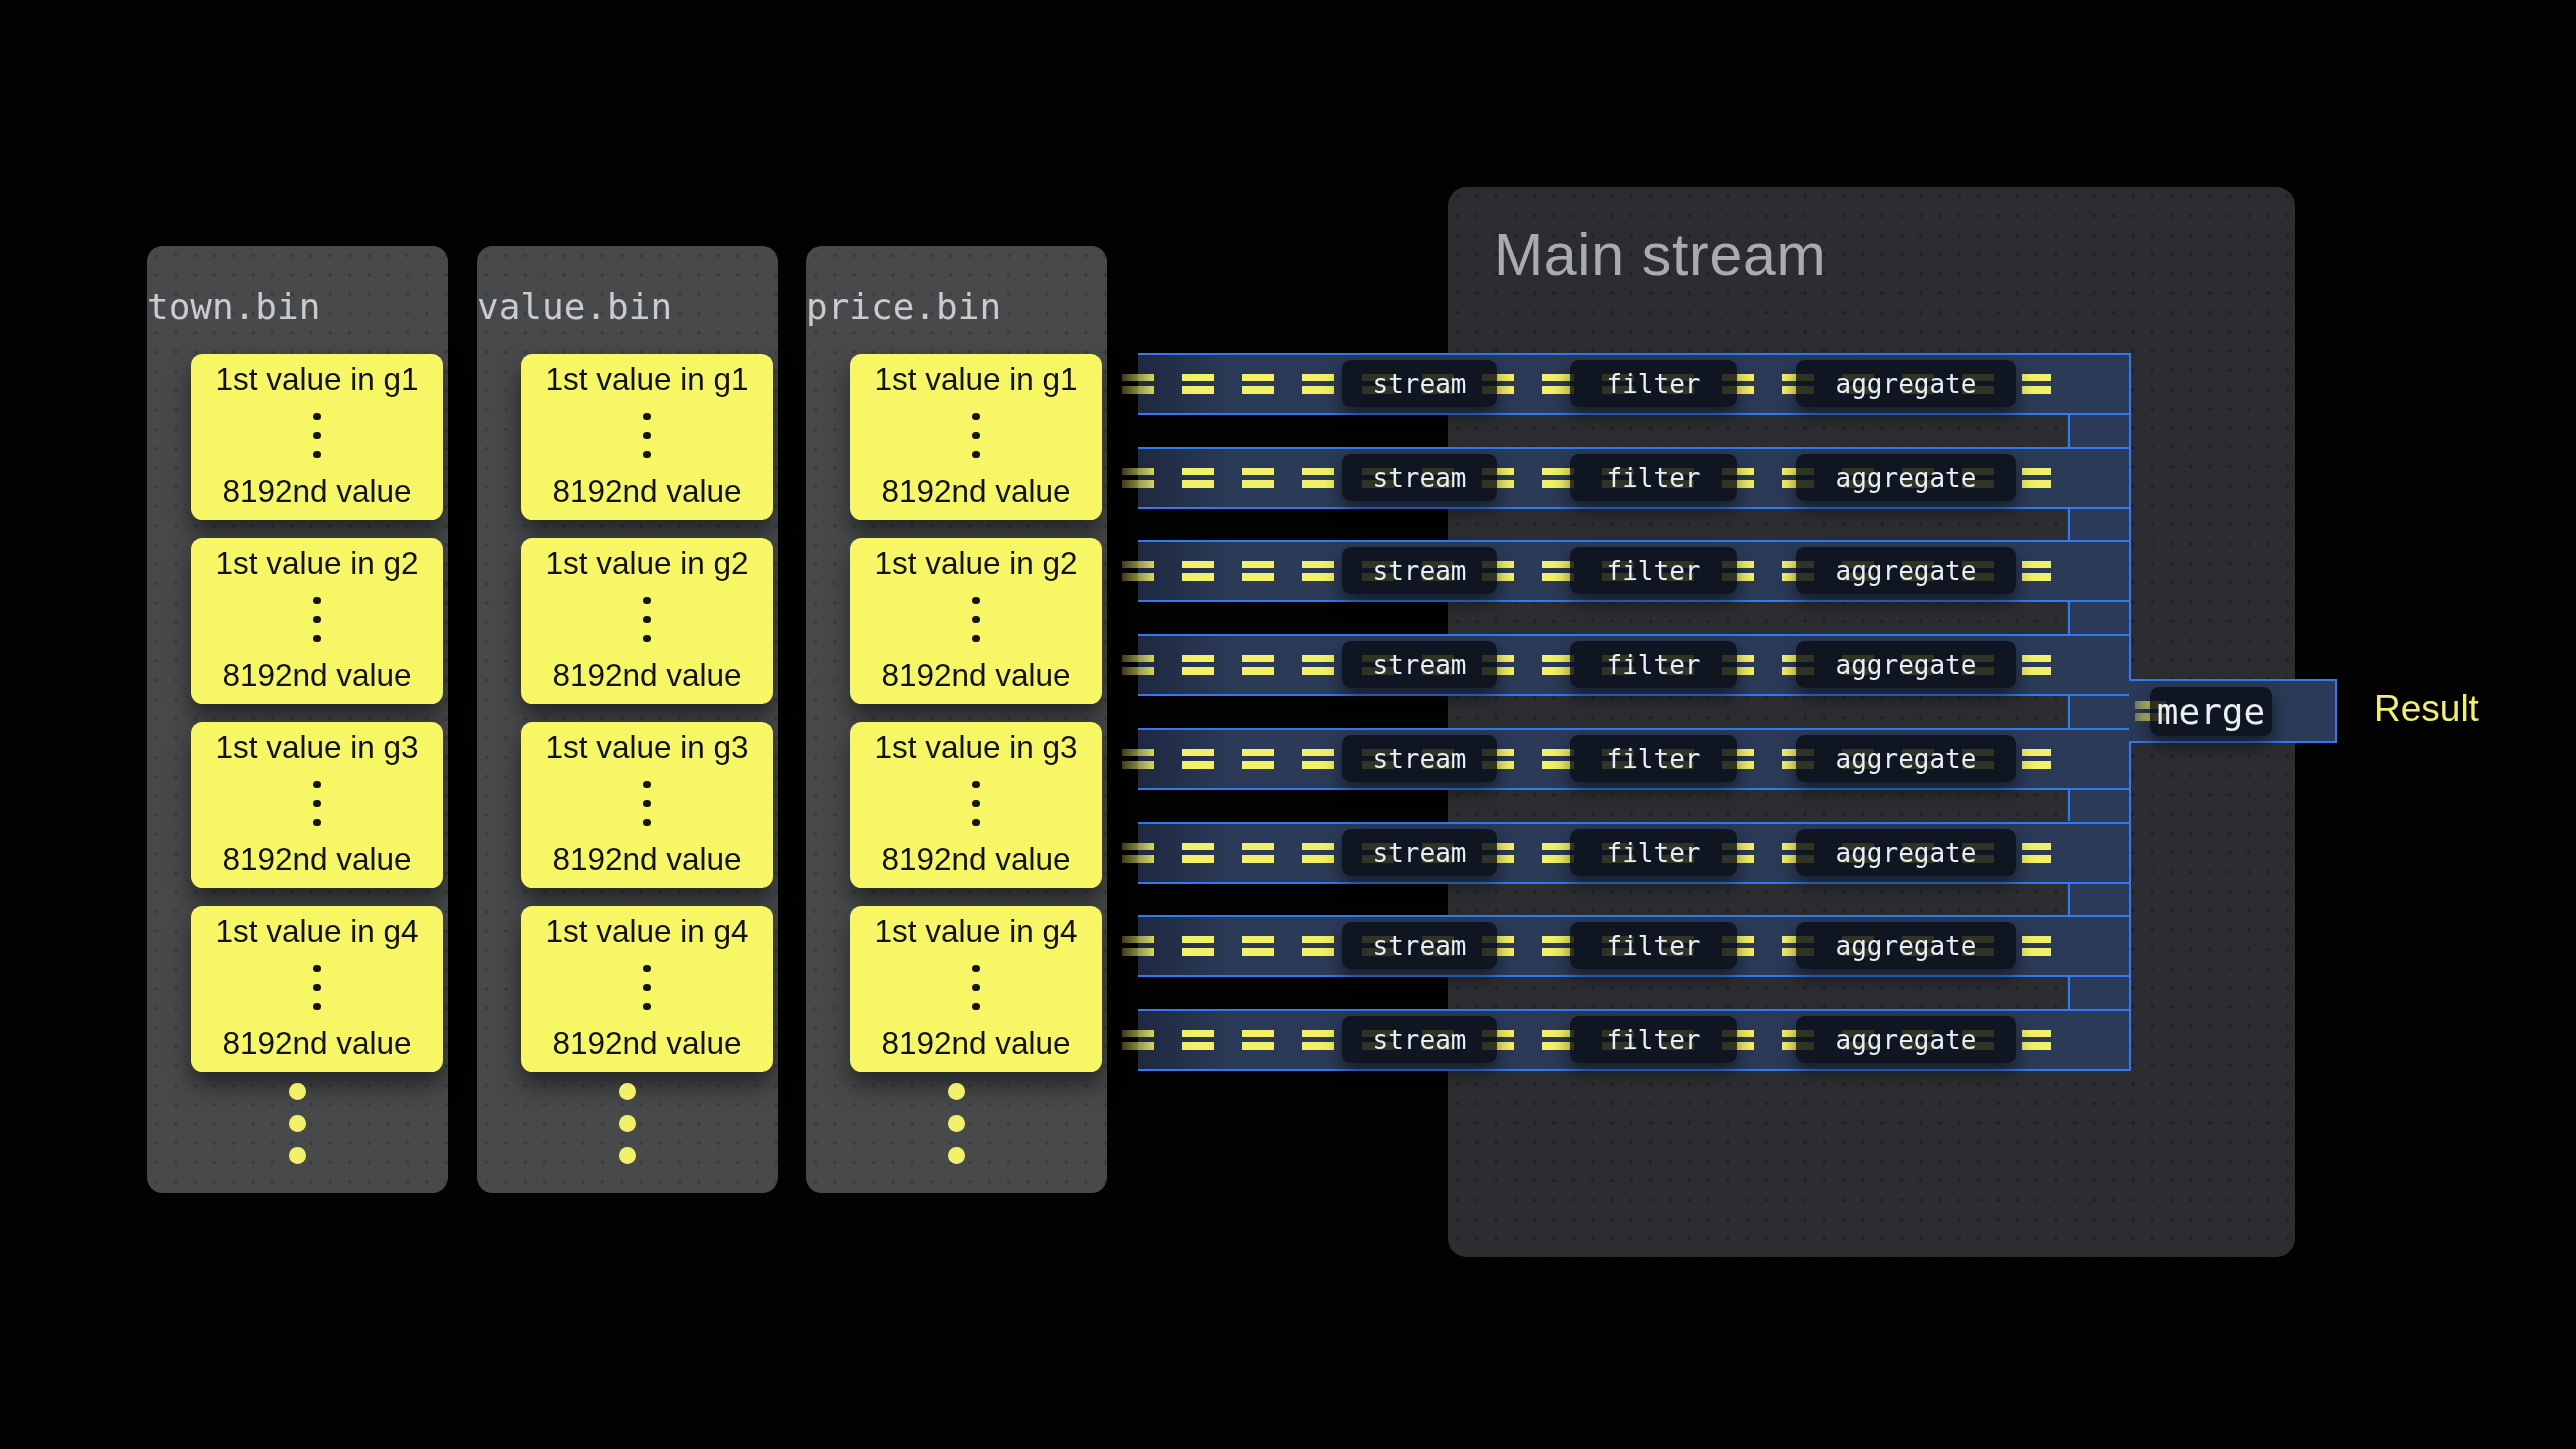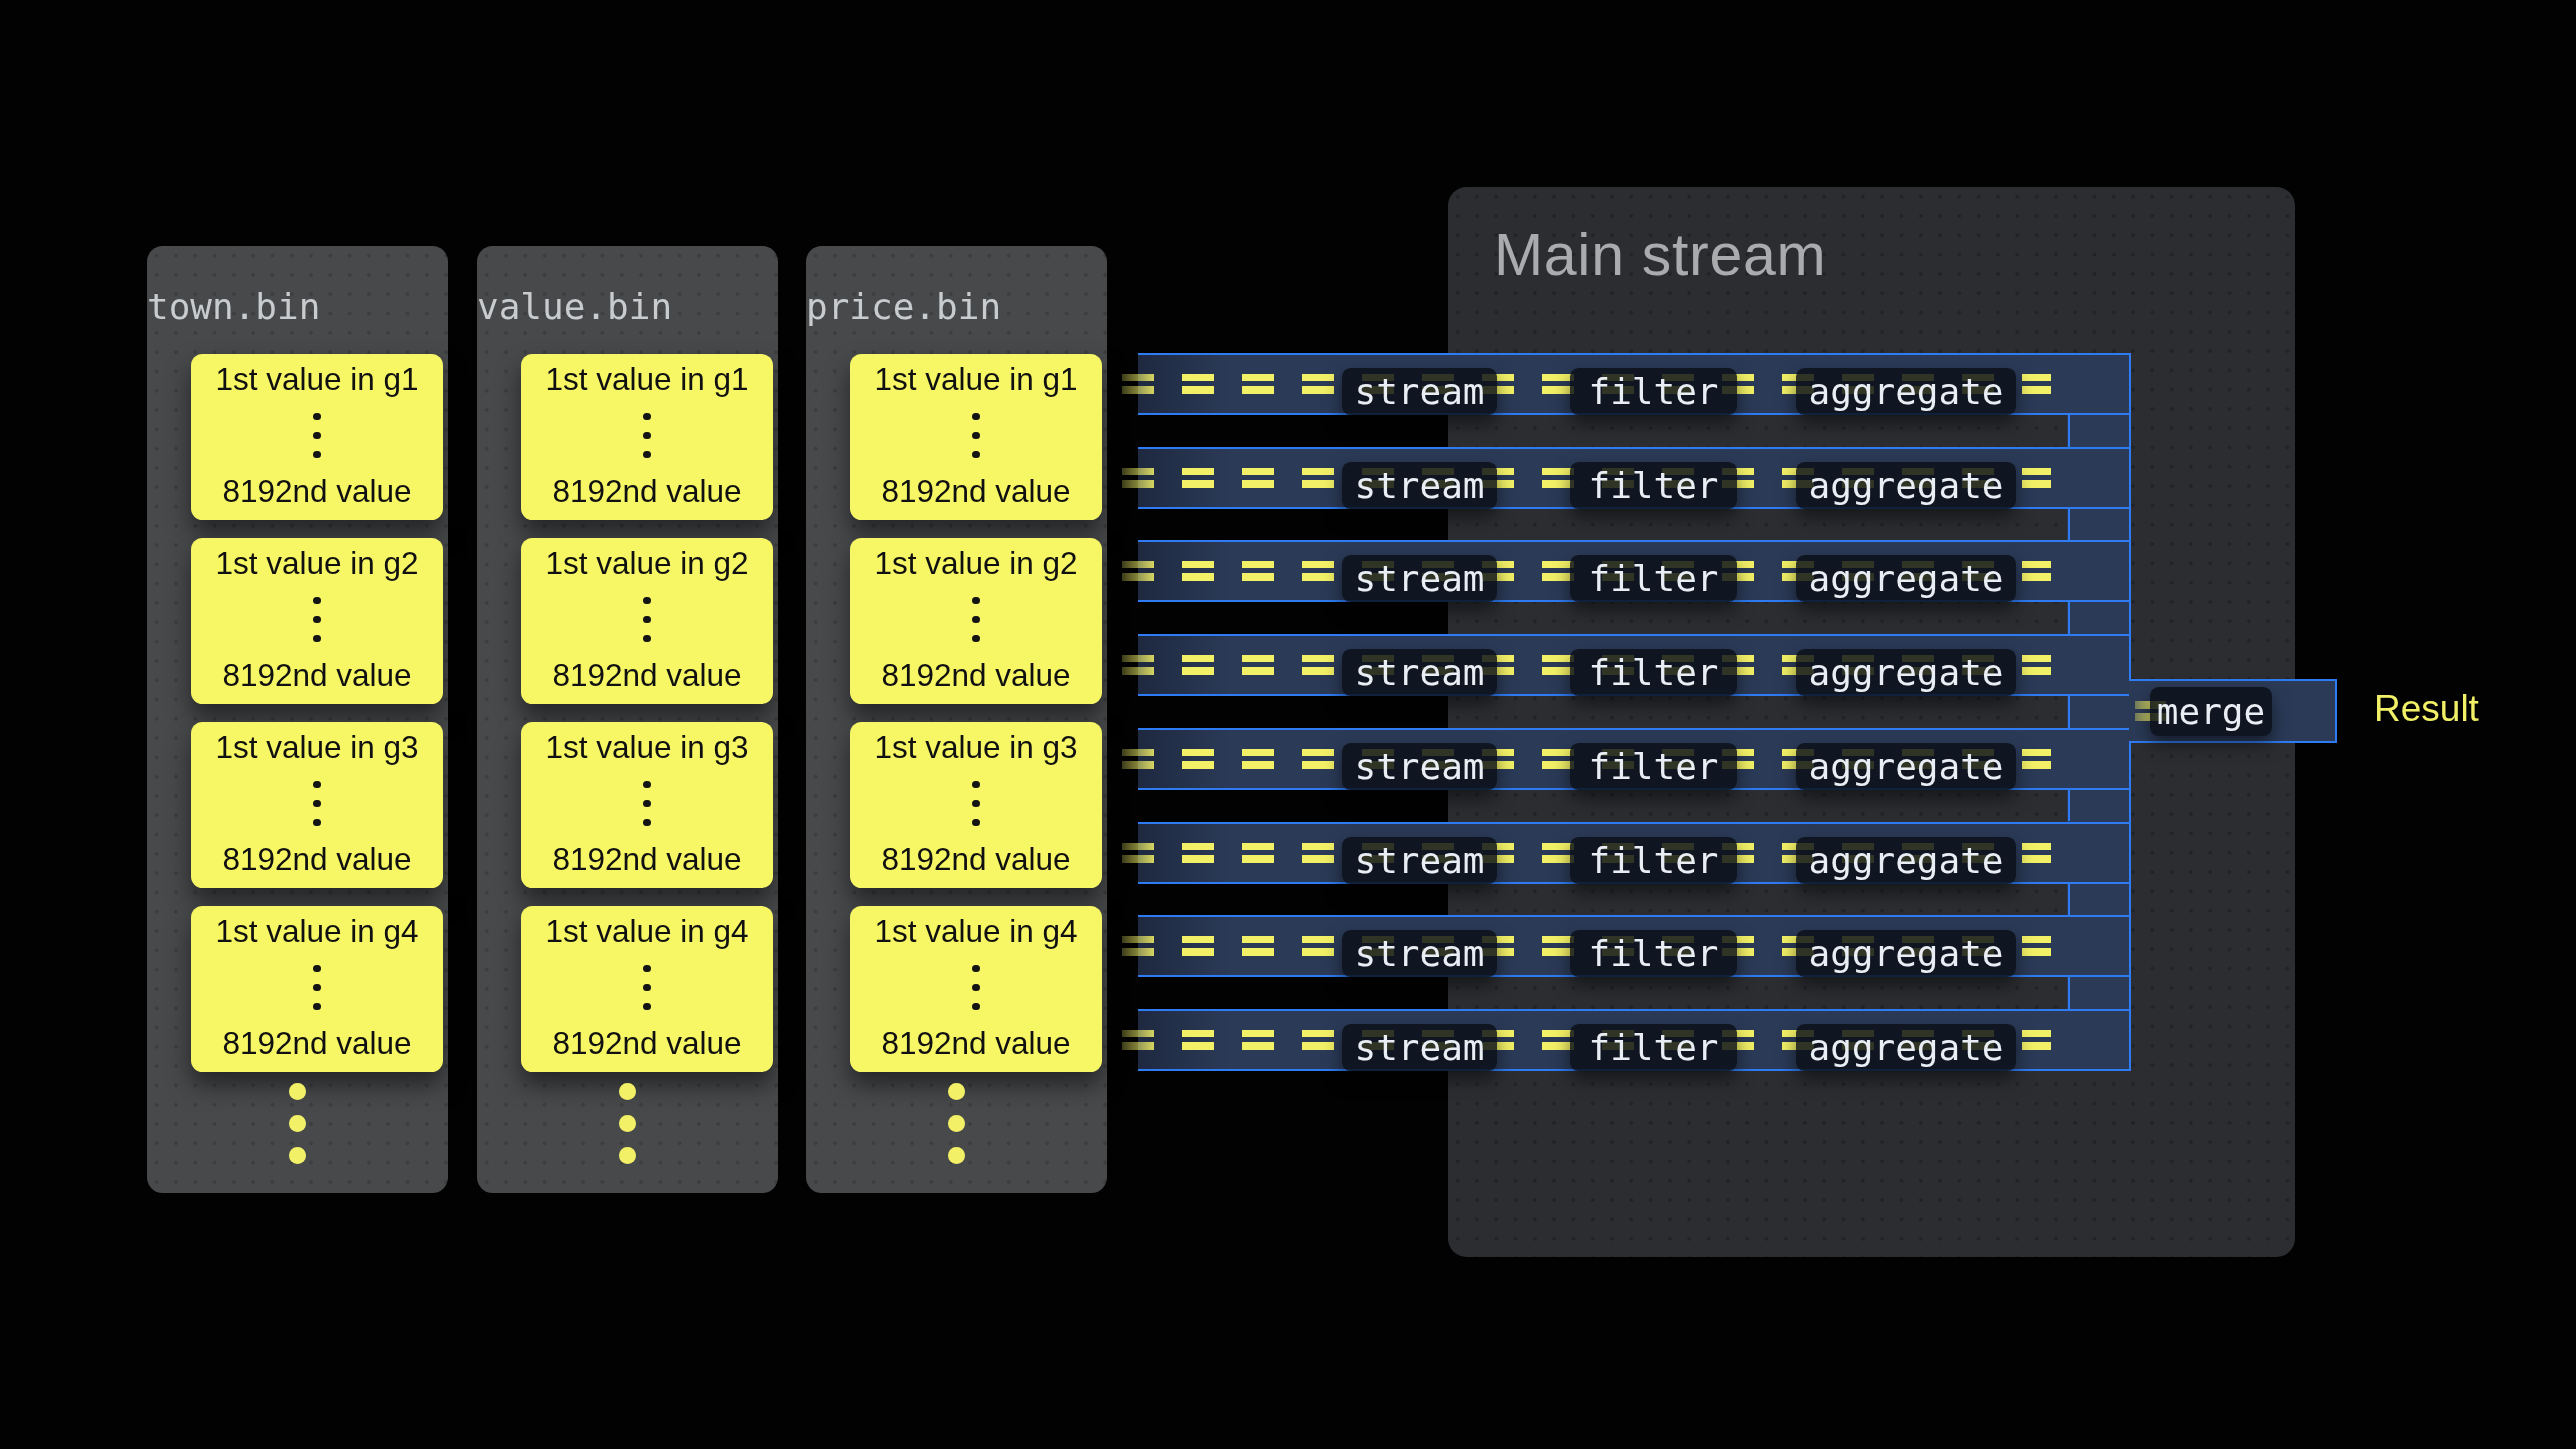--- a/index.html
+++ b/index.html
@@ -59,23 +59,23 @@
     border-top:2.1px solid var(--blue);border-bottom:2.1px solid var(--blue);}
   .notch{position:absolute;left:0;width:932px;height:32px;
     border-right:2.1px solid var(--blue);}
   .dash{position:absolute;left:-16.5px;width:929px;height:7.9px;
     background:repeating-linear-gradient(90deg,var(--yellow) 0 32px,rgba(0,0,0,0) 32px 60px);
     -webkit-mask-image:linear-gradient(90deg,rgba(0,0,0,0.25) 0,#000 39px,#000 100%);
     mask-image:linear-gradient(90deg,rgba(0,0,0,0.25) 0,#000 39px,#000 100%);}
   .d1{top:18.6px}.d2{top:31px}
   .pbox{position:absolute;top:5px;height:47px;background:var(--box-dark);
     border-radius:8.6px;color:var(--box-text);
-    font-family:"DejaVu Sans Mono", monospace;font-size:36px;
+    font-family:"DejaVu Sans Mono", monospace;font-size:26px;
     display:flex;align-items:center;justify-content:center;
-    box-shadow:0 8.6px 18.6px rgba(0,0,0,0.5);margin-top:8px;}
+    box-shadow:0 8.6px 18.6px rgba(0,0,0,0.5);}
   .b-stream{left:204px;width:155px}
   .b-filter{left:432px;width:167px}
   .b-agg{left:658px;width:220px}
 
   
   .mergestrip{position:absolute;left:991px;top:326px;width:208px;height:64px;
     background:var(--navy);
     border:2.1px solid var(--blue);border-left:none;}
   .mdash{position:absolute;left:6.4px;width:31px;height:7.9px;background:var(--yellow);
     -webkit-mask-image:linear-gradient(90deg,rgba(0,0,0,0.35) 0,#000 21.5px);

